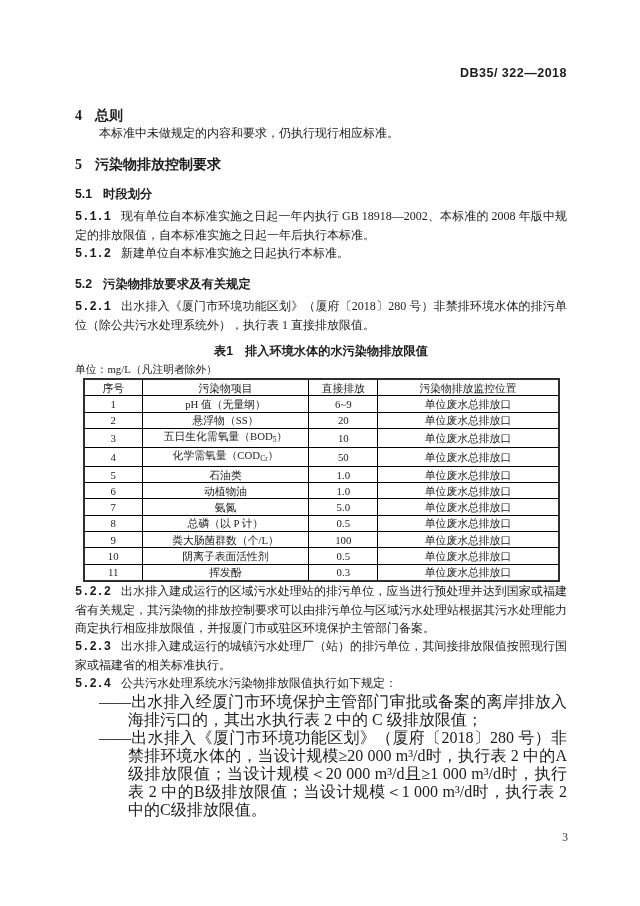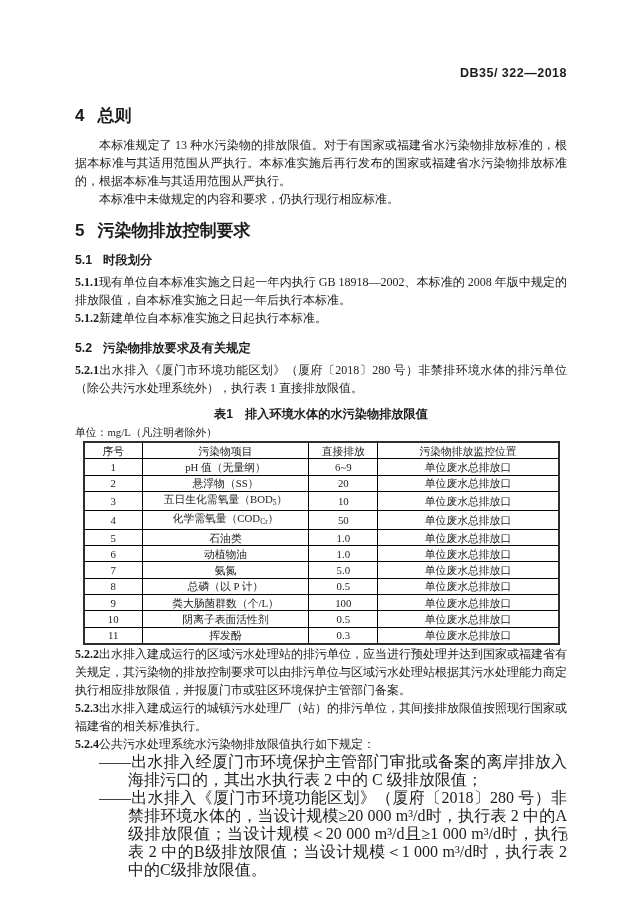--- a/index.html
+++ b/index.html
@@ -22,22 +22,22 @@
     text-align: right;
     line-height: 15px;
   }
   .doc-code {
     font-family: "Liberation Sans", "DejaVu Sans", sans-serif;
     font-weight: bold;
     font-size: 12.5px;
     letter-spacing: 0.5px;
   }
   h2.chapter {
-    font-family: Liberation Sans, sans-serif;
-    font-size: 17px;
+    font-family: Liberation Serif, serif;
+    font-size: 14px;
     font-weight: bold;
     margin: 26px 0 0 0;
     line-height: 17px;
   }
   h2.chapter .hnum { margin-right: 13px; }
   h3.subsection {
     font-family: "Liberation Sans", "DejaVu Sans", sans-serif;
     font-size: 12.3px;
     font-weight: bold;
     margin: 13px 0 5px 0;
@@ -46,22 +46,23 @@
   h3.subsection .hnum { margin-right: 11px; }
   p.body {
     font-size: 12px;
     line-height: 18px;
     margin: 0;
     text-align: justify;
   }
   p.indent { text-indent: 2em; }
   p.first-after-heading { margin-top: 12px; }
   .cnum {
-    font-family: Liberation Serif, serif;
-    font-weight: bold;
+    font-family: Liberation Mono, monospace;
+    font-weight: bold;
+    margin-right: 10px;
   }
   .table-title {
     font-family: "Liberation Sans", "DejaVu Sans", sans-serif;
     font-size: 12.2px;
     font-weight: bold;
     text-align: center;
     margin-top: 9px;
     line-height: 16px;
   }
   .table-title .tnum { margin-right: 12px; }
@@ -113,21 +114,20 @@
 <div class="page">
 
   <div class="doc-header">
     <span class="doc-code">DB35/ 322—2018</span>
   </div>
 
   <h2 class="chapter">
     <span class="hnum">4</span><span>总则</span>
   </h2>
 
-  <p class="body indent first-after-heading">本标准规定了 13 种水污染物的排放限值。对于有国家或福建省水污染物排放标准的，根据本标准与其适用范围从严执行。本标准实施后再行发布的国家或福建省水污染物排放标准的，根据本标准与其适用范围从严执行。</p>
   <p class="body indent">本标准中未做规定的内容和要求，仍执行现行相应标准。</p>
 
   <h2 class="chapter" style="margin-top:14px;">
     <span class="hnum">5</span><span>污染物排放控制要求</span>
   </h2>
 
   <h3 class="subsection">
     <span class="hnum">5.1</span><span>时段划分</span>
   </h3>
 

